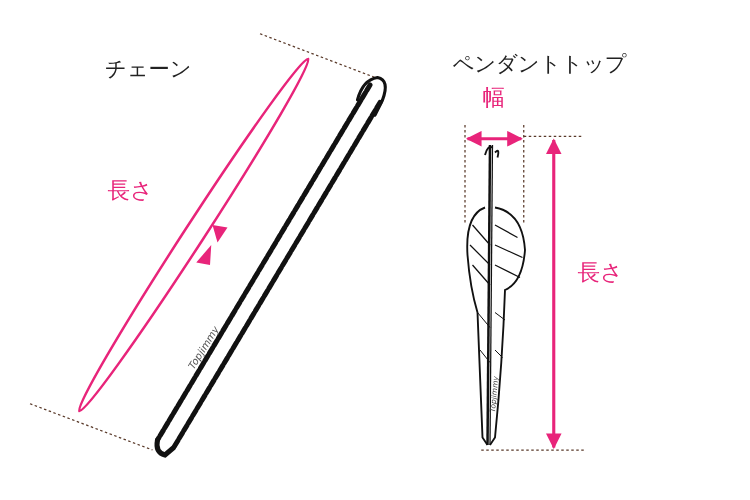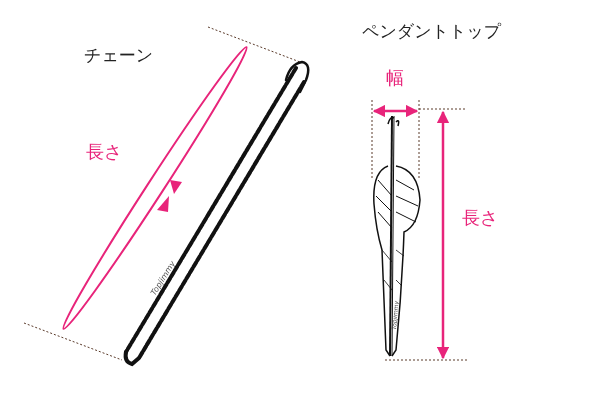--- a/index.html
+++ b/index.html
@@ -8,21 +8,21 @@
     .label { position: absolute; white-space: nowrap; }
     .title { color: #222222; font-size: 17px; }
     .measure { color: #e8247a; font-size: 18px; }
     svg.canvas { position: absolute; left: 0; top: 0; }
   </style>
 </head>
 <body>
 
 <div class="label title" style="left:84px; top:44px;">チェーン</div>
 <div class="label measure" style="left:86px; top:140px;">長さ</div>
-<div class="label title" style="left:362px; top:20px;">ペンダントトップ</div>
+<div class="label title" style="left:362px; top:40px;">ペンダントトップ</div>
 <div class="label measure" style="left:386px; top:66px;">幅</div>
 <div class="label measure" style="left:462px; top:206px;">長さ</div>
 
 <svg class="canvas" width="600" height="400" viewBox="0 0 600 400" xmlns="http://www.w3.org/2000/svg">
   <defs>
     <marker id="tri" viewBox="0 0 10 10" refX="9" refY="5" markerWidth="5" markerHeight="5" orient="auto-start-reverse">
       <path d="M0,0 L10,5 L0,10 z" fill="#e8247a"></path>
     </marker>
   </defs>
 

